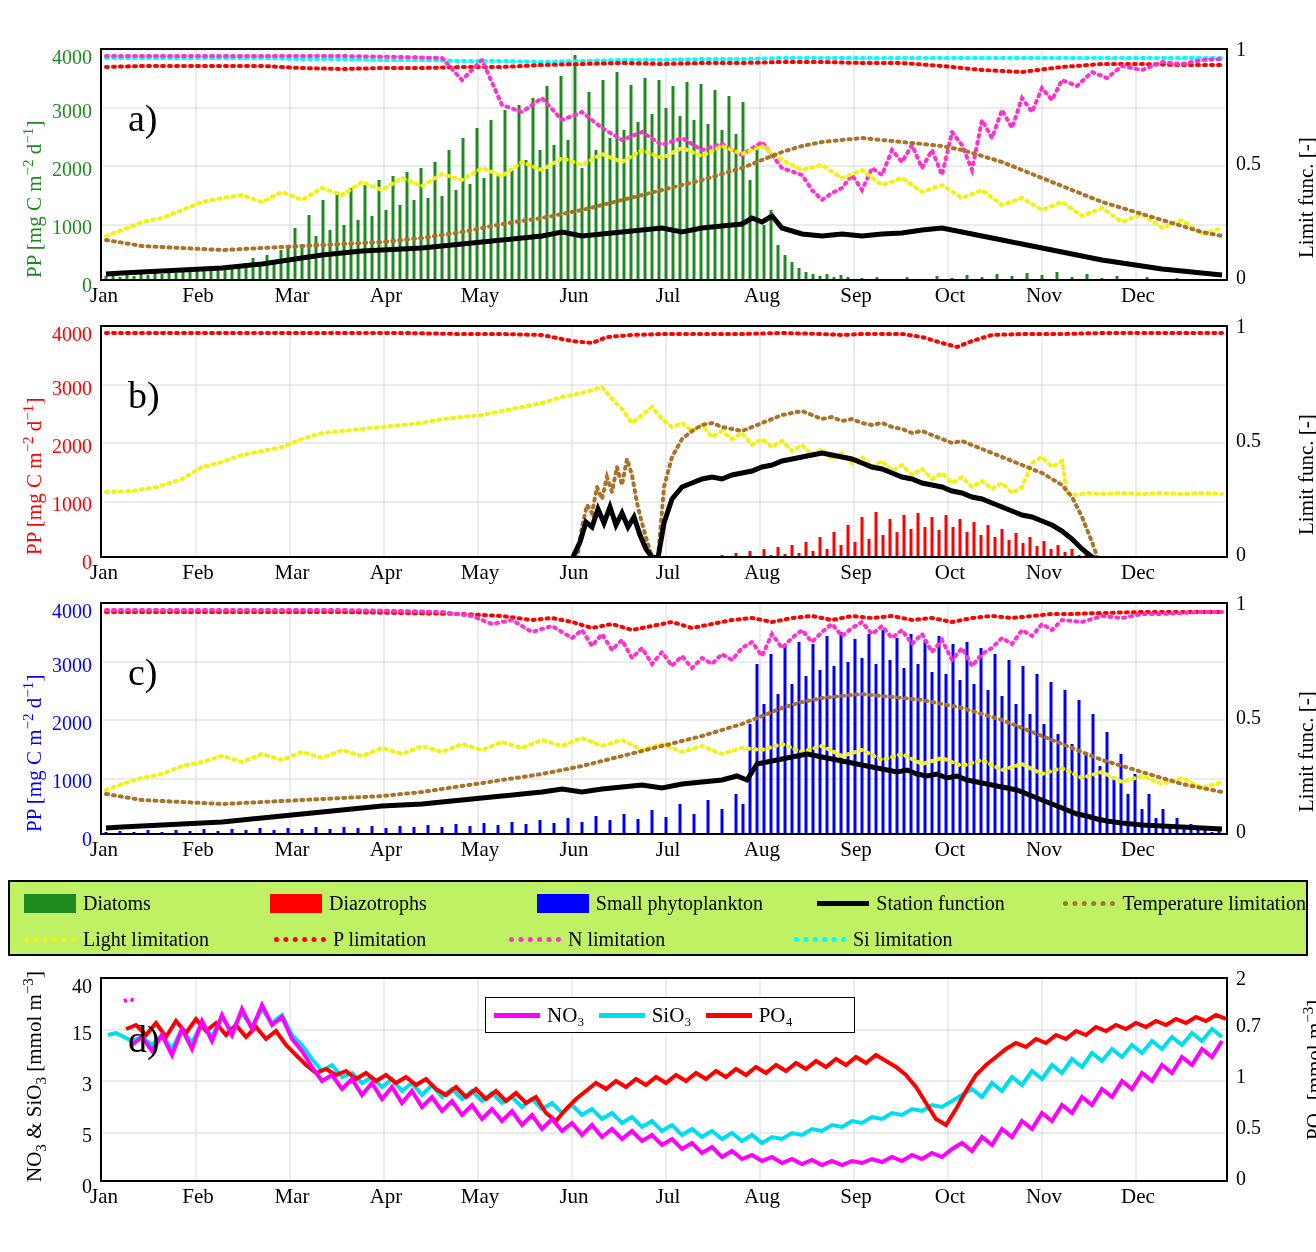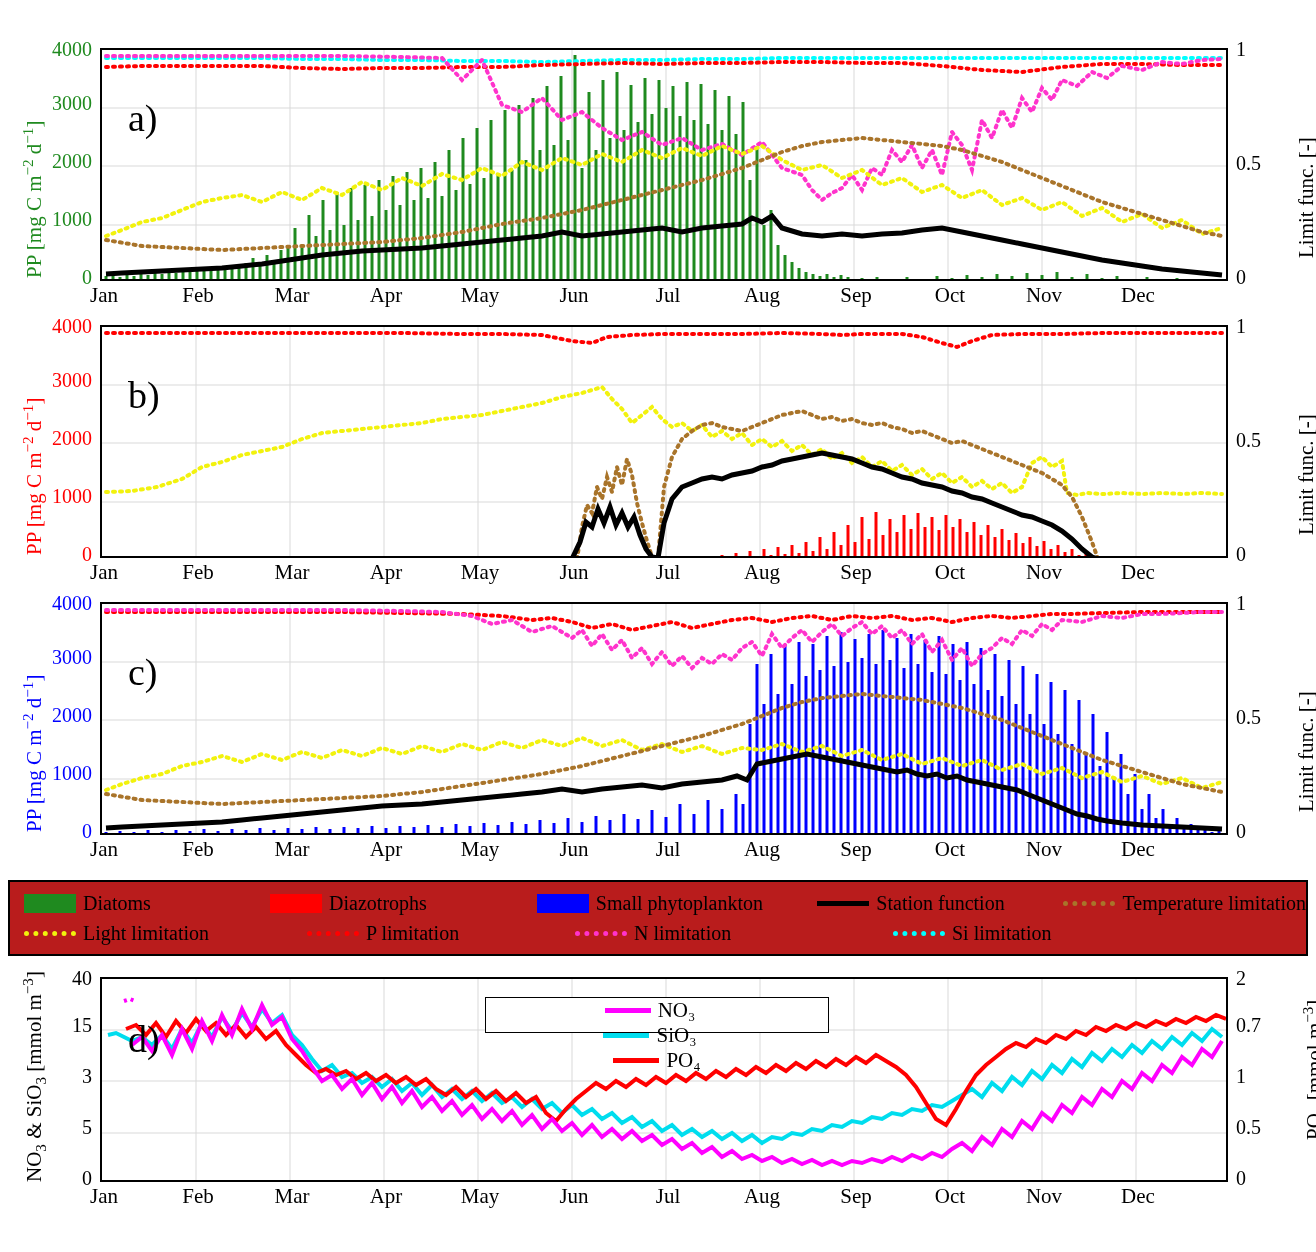--- a/index.html
+++ b/index.html
@@ -63,20 +63,21 @@
     transform-origin: left top;
     transform: rotate(-90deg);
     white-space: nowrap;
     font-size: 21px;
   }
   .ytick {
     position: absolute;
     text-align: right;
     font-size: 20px;
     white-space: nowrap;
+    margin-top: 8px;
   }
   .ytick-right {
     position: absolute;
     text-align: left;
     font-size: 20px;
     white-space: nowrap;
   }
   .xtick {
     position: absolute;
     text-align: center;
@@ -86,21 +87,21 @@
   .panel-letter {
     position: absolute;
     font-size: 38px;
     font-family: "Liberation Serif", serif;
   }
   
   .legend-box {
     position: absolute;
     border: 2px solid #000;
     box-sizing: border-box;
-    background: #b91c1c;
+    background: #bef264;
   }
   .legend-row {
     display: flex;
     align-items: center;
     height: 30px;
   }
   .legend-entry {
     display: flex;
     align-items: center;
     white-space: nowrap;
@@ -640,21 +641,21 @@
       </div>
       <div class="legend-entry" style="width:250px;">
         <span class="swatch swatch-line" style="border-top-color:#000000;"></span>
         <span>Station function</span>
       </div>
       <div class="legend-entry">
         <span class="swatch swatch-dot" style="border-top-color:#a9742a;"></span>
         <span>Temperature limitation</span>
       </div>
     </div>
-    <div class="legend-row" style="gap:33px;">
+    <div class="legend-row" style="margin-top:6px;">
       <div class="legend-entry" style="width:250px; padding-left:14px;">
         <span class="swatch swatch-dot" style="border-top-color:#f2f20d;"></span>
         <span>Light limitation</span>
       </div>
       <div class="legend-entry" style="width:235px;">
         <span class="swatch swatch-dot" style="border-top-color:#ff0000;"></span>
         <span>P limitation</span>
       </div>
       <div class="legend-entry" style="width:285px;text-align:center;">
         <span class="swatch swatch-dot" style="border-top-color:#ff33cc;"></span>
@@ -691,21 +692,21 @@
 
         <polyline fill="none" stroke="#ff0000" stroke-width="4" points="24,50 34,46 44,56 54,44 64,58 74,42 84,54 94,40 104,52 114,44 124,56 134,46 144,58 154,48 164,60 174,52 184,66 194,76 204,86 214,94 224,90 234,96 244,92 254,100 264,94 274,102 284,96 294,104 304,98 314,106 324,100 334,110 344,116 354,108 364,118 374,110 384,120 394,112 404,122 414,114 424,124 434,118 444,134 454,142 464,130 474,120 484,112 494,104 504,110 514,102 524,108 534,100 544,106 554,98 564,104 574,96 584,102 594,94 604,100 614,92 624,98 634,90 644,96 654,88 664,94 674,86 684,92 694,84 704,90 714,82 724,88 734,80 744,86 754,78 764,84 774,76 784,82 794,88 804,96 814,108 824,124 834,140 844,146 854,130 864,112 874,96 884,86 894,78 904,70 914,64 924,68 934,60 944,64 954,56 964,60 974,52 984,56 994,48 1004,52 1014,46 1024,50 1034,44 1044,48 1054,42 1064,46 1074,40 1084,44 1094,38 1104,42 1114,36 1124,40"></polyline>
 
         <polyline fill="none" stroke="#ff00ff" stroke-width="4" points="30,66 40,58 50,72 60,56 70,76 80,50 90,70 100,42 110,62 120,36 130,56 140,30 150,50 160,26 170,46 180,38 190,60 200,72 210,88 220,102 230,96 240,110 250,100 260,116 270,104 280,120 290,108 300,124 310,112 320,128 330,118 340,132 350,122 360,136 370,126 380,140 390,130 400,142 410,132 420,146 430,136 440,150 450,140 460,152 470,144 480,156 490,146 500,158 510,150 520,160 530,152 540,162 550,156 560,166 570,160 580,170 590,164 600,174 610,168 620,178 630,172 640,180 650,176 660,182 670,178 680,184 690,180 700,185 710,181 720,186 730,182 740,186 750,182 760,184 770,180 780,183 790,178 800,182 810,176 820,180 830,174 840,178 850,170 860,164 870,172 880,158 890,166 900,150 910,158 920,142 930,150 940,134 950,142 960,126 970,134 980,118 990,126 1000,110 1010,118 1020,102 1030,110 1040,94 1050,102 1060,86 1070,94 1080,78 1090,86 1100,70 1110,78 1120,62"></polyline>
 
         <polyline fill="none" stroke="#ff00ff" stroke-width="4" stroke-dasharray="3,4" points="22,22 28,20 33,22"></polyline>
         <polyline fill="none" stroke="#00ddee" stroke-width="4" points="6,56 14,54 22,58 30,62"></polyline>
       </svg>
     </div>
     <div class="panel-letter" style="left:28px; top:40px;">d)</div>
-    <div class="inner-legend" style="left:385px; top:20px; width:344px; height:36px;flex-direction:column;">
+    <div class="inner-legend" style="left:385px; top:20px; width:370px; height:36px;">
       <div class="legend-entry">
         <span class="swatch swatch-line" style="border-top-color:#ff00ff; width:46px;"></span>
         <span>NO₃</span>
       </div>
       <div class="legend-entry">
         <span class="swatch swatch-line" style="border-top-color:#00ddee; width:46px;"></span>
         <span>SiO₃</span>
       </div>
       <div class="legend-entry">
         <span class="swatch swatch-line" style="border-top-color:#ff0000; width:46px;"></span>

